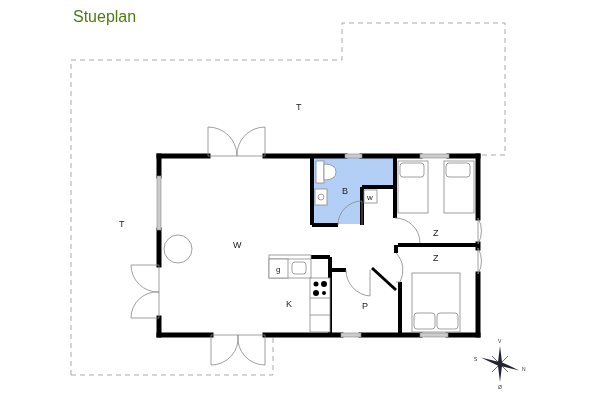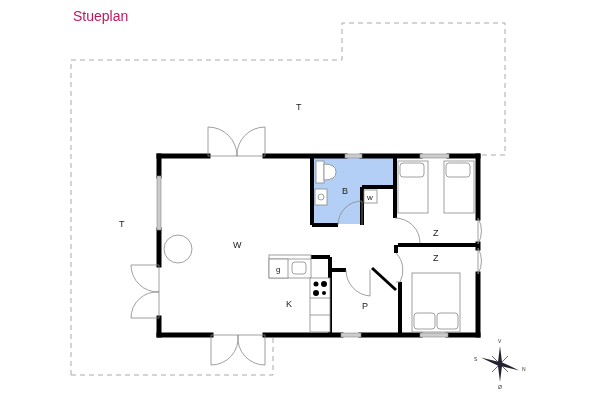--- a/index.html
+++ b/index.html
@@ -1,17 +1,17 @@
 <!DOCTYPE html>
 <html><head>
   <meta charset="utf-8">
   <style>
     html, body { margin: 0; padding: 0; background: #ffffff; }
     body { width: 600px; height: 400px; position: relative; overflow: hidden; font-family: "Liberation Sans", sans-serif; }
-    .title { position: absolute; left: 73px; top: 8px; font-size: 14px; color: #be185d; }
+    .title { position: absolute; left: 73px; top: 8px; font-size: 16px; color: #4d7c0f; }
     svg { position: absolute; left: 0; top: 0; }
     .lbl { font-family: "Liberation Sans", sans-serif; font-size: 9px; fill: #222; }
   </style>
 </head>
 <body>
 
 <div class="title">Stueplan</div>
 
 <svg width="600" height="400" viewBox="0 0 600 400">
 

